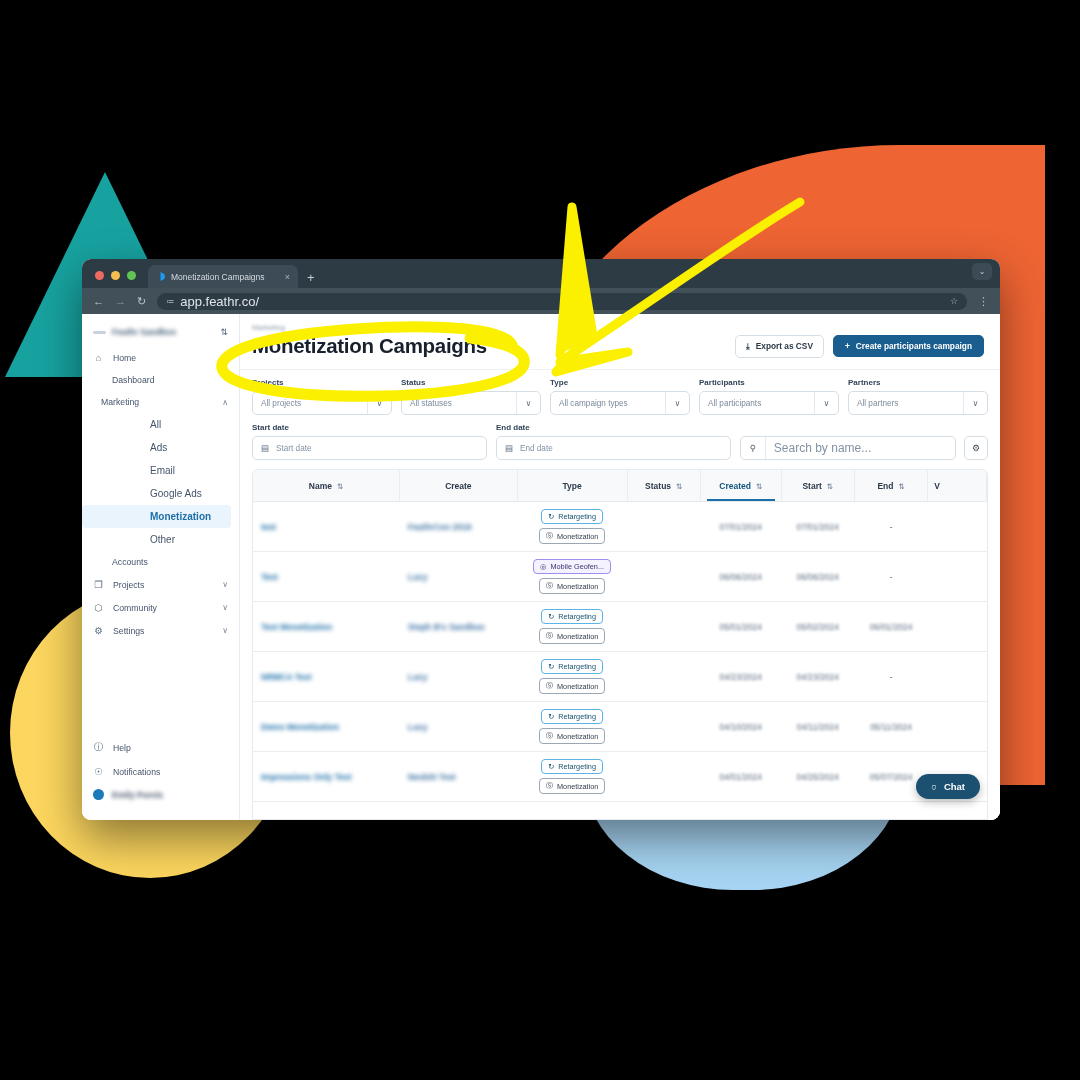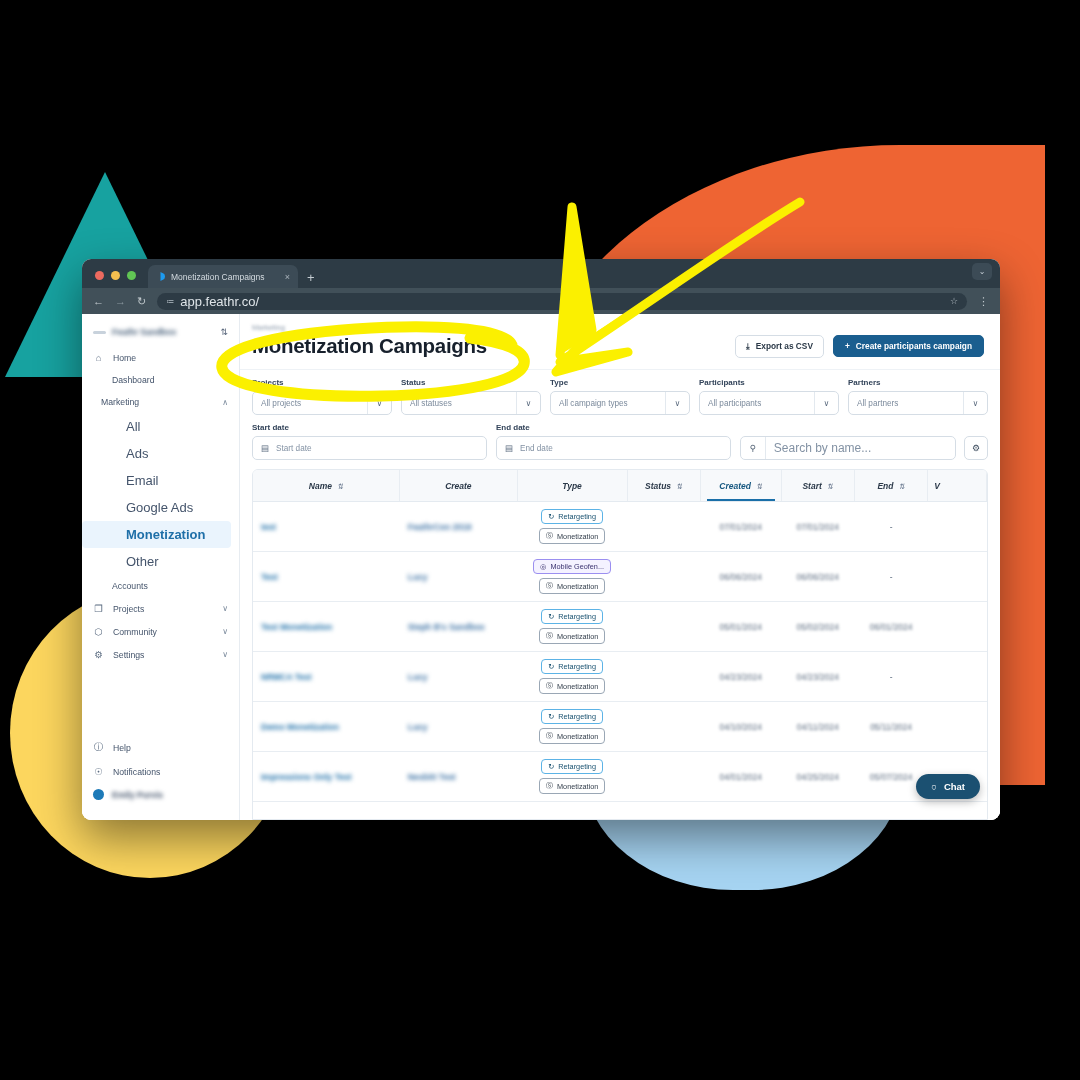--- a/index.html
+++ b/index.html
@@ -77,21 +77,21 @@
     filter:blur(2.1px);
   }
   .acct-sw{font-size:9px;color:#56647a;line-height:1;}
   .nav-item{
     display:flex;align-items:center;gap:9px;padding:6px 11px;font-size:8.7px;color:#44546b;
     cursor:pointer;
   }
   .nav-item .ic{width:11px;text-align:center;font-size:9.5px;color:#5a6b80;flex:0 0 11px;}
   .nav-item .cv{margin-left:auto;font-size:8px;color:#7b8a9c;}
   .nav-sub{padding-left:30px;font-size:8.7px;color:#44546b;padding-top:6px;padding-bottom:6px;cursor:pointer;}
-  .nav-sub2{padding-left:44px;font-size:13px;color:#44546b;padding-top:6px;padding-bottom:6px;cursor:pointer;}
+  .nav-sub2{padding-left:68px;font-size:10px;color:#44546b;padding-top:6px;padding-bottom:6px;cursor:pointer;}
   .nav-sub2.active{background:#eaf4fd;color:#1e6fa8;border-radius:4px;margin-right:8px;font-weight:600;}
   .sb-bottom{position:absolute;bottom:14px;left:0;right:0;}
   .user-row{display:flex;align-items:center;gap:8px;padding:6px 11px;}
   .avatar{width:11px;height:11px;border-radius:50%;background:#1d7ab8;}
   .user-name{font-size:8.5px;color:#44546b;filter:blur(2.1px);font-weight:700;}
 
   
   .main{flex:1;display:flex;flex-direction:column;min-width:0;background:#fff;}
   .page-head{padding:9px 16px 11px 12px;border-bottom:1px solid #eef2f6;position:relative;}
   .crumb{font-size:7.5px;color:#8d9bab;filter:blur(1.4px);margin-bottom:2px;}
@@ -126,21 +126,21 @@
   .searchwrap .sbtn{width:24px;height:100%;border-right:1px solid #e3e9ef;display:flex;align-items:center;justify-content:center;font-size:8.5px;color:#4d5d70;cursor:pointer;}
   .searchwrap .sin{flex:1;font-size:12px;color:#8392a4;padding:0 8px;}
   .gear-btn{width:22px;height:22px;border:1px solid #d5dde5;border-radius:5px;display:flex;align-items:center;justify-content:center;font-size:9px;color:#3e4d5f;cursor:pointer;}
 
   
   .tablewrap{margin:1px 12px 0 12px;border:1px solid #e4eaf0;border-radius:6px 6px 0 0;overflow:hidden;flex:1;}
   table{width:100%;border-collapse:collapse;table-layout:fixed;}
   thead th{
     background:#f7f9fb;font-size:8.5px;color:#2b3949;font-weight:700;height:31px;
     border-right:1px solid #e8edf2;border-bottom:1px solid #e4eaf0;position:relative;
-    white-space:nowrap;padding:0 6px;font-style:italic;
+    white-space:nowrap;padding:0 6px;
   }
   thead th .sorter{font-size:7.5px;color:#64748b;margin-left:5px;font-weight:400;}
   thead th.active{color:#14567f;margin-left:47px;}
   thead th.active::after{content:"";position:absolute;left:6px;right:6px;bottom:0;height:2px;background:#1a6fa8;}
   tbody td{
     height:49px;border-bottom:1px solid #e8edf2;font-size:8.5px;vertical-align:middle;padding:0 8px;
   }
   td.name{color:#1e6fa8;font-weight:700;filter:blur(1.9px);}
   td.proj{color:#3d72a4;font-weight:700;filter:blur(1.9px);}
   td.date{color:#5b6b7f;text-align:center;filter:blur(1.6px);}

